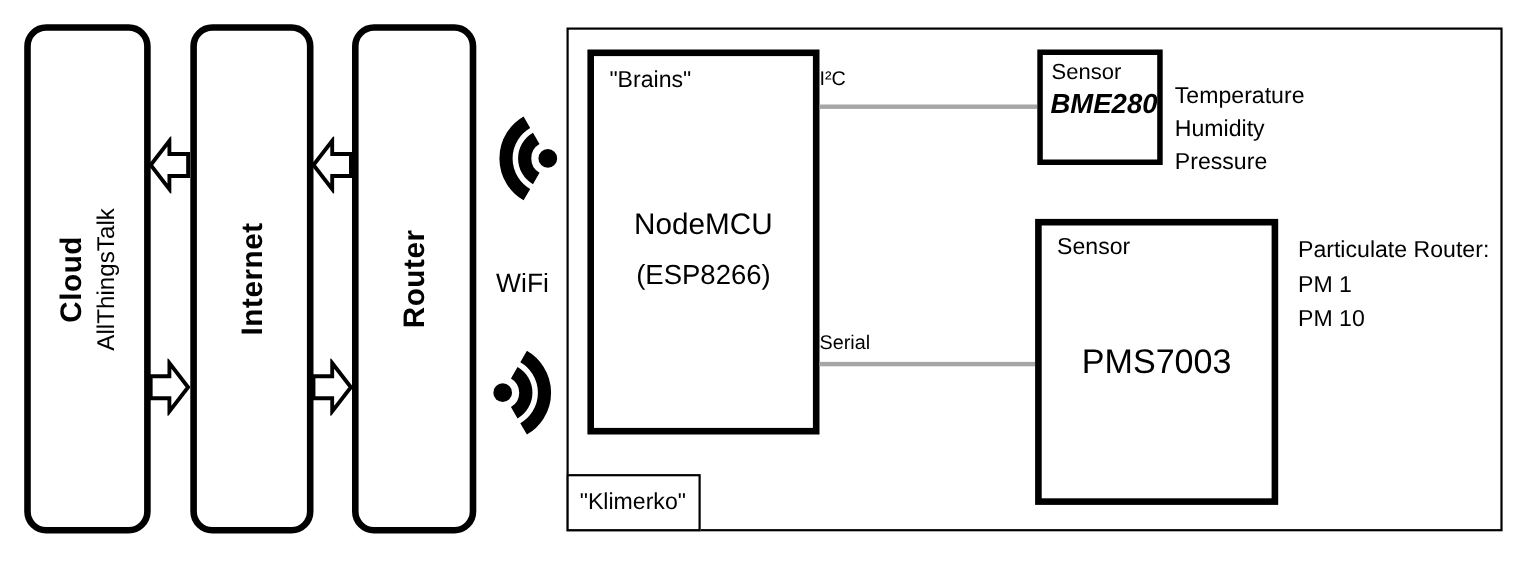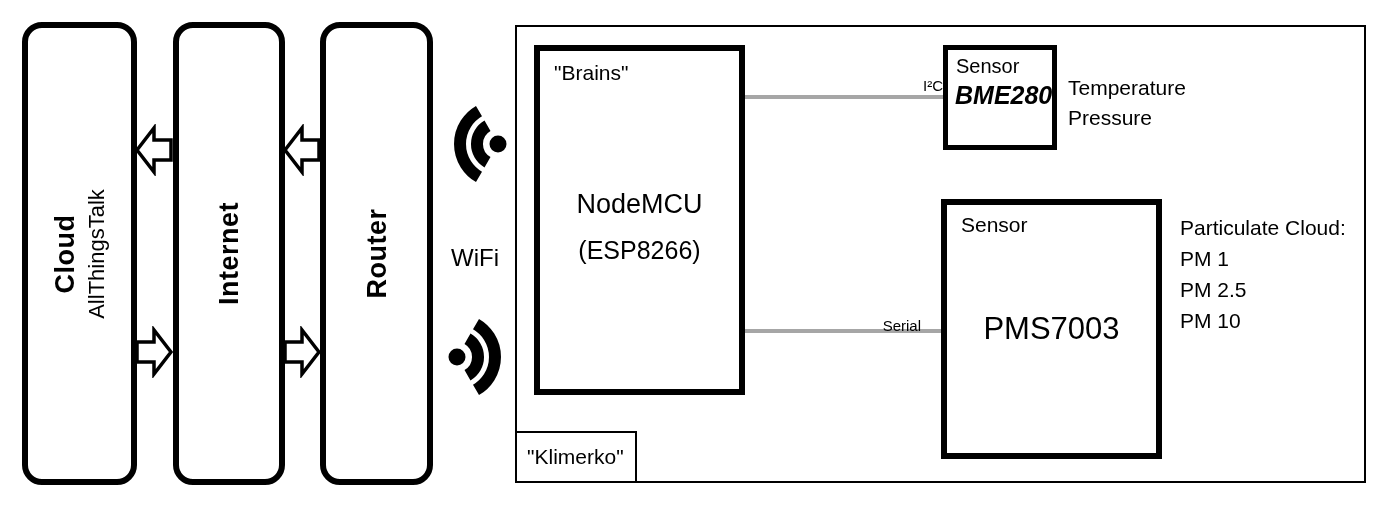--- a/index.html
+++ b/index.html
@@ -17,21 +17,21 @@
   }
   .rot { transform: rotate(-90deg); white-space: nowrap; text-align: center; }
   .col-title { font-weight: bold; font-size: 27px; letter-spacing: .5px; }
   .col-sub { font-size: 22px; margin-top: 3px; }
   .abs { position: absolute; }
   
   .container { position: absolute; left: 515px; top: 25px; width: 851px; height: 458px; border: 2px solid #000; background: #fff; }
   .box-thick { position: absolute; border: 6px solid #000; background: #fff; }
   .small-note { font-size: 21px; }
   .wire { position: absolute; height: 4px; }
-  .wire-label { position: absolute; font-size: 15px; text-align: right; margin-top: 16px; }
+  .wire-label { position: absolute; font-size: 18px; text-align: left; }
   .outputs { position: absolute; font-size: 21px; line-height: 30px; white-space: nowrap; }
   .kind { font-size: 20px; }
   .wifi-label { position: absolute; left: 438px; top: 244px; width: 74px; text-align: center; font-size: 24px; }
   .klimerko-tag {
     position: absolute; left: 515px; top: 431px; width: 122px; height: 52px;
     border: 2px solid #000; background: #fff; display: flex; align-items: center;
     padding-left: 10px; font-size: 21px;
   }
   svg { display: block; }
 </style>
@@ -92,34 +92,34 @@
 
   <div class="wire" style="left:745px; top:95px; width:198px; background:#a6a6a6;"></div>
   <div class="wire-label" style="left:745px; top:61px; width:198px;">I²C</div>
 
   <div class="box-thick" style="left:943px; top:45px; width:114px; height:105px; border-width:5px;">
     <div class="abs kind" style="left:8px; top:5px;">Sensor</div>
     <div class="abs" style="left:7px; top:31px; font-weight:bold; font-size:25px;font-style:italic;">BME280</div>
   </div>
   <div class="outputs" style="left:1068px; top:53px;margin-top:20px;">
     <div>Temperature</div>
+    <div>Humidity</div>
     <div>Pressure</div>
   </div>
 
   <div class="wire" style="left:745px; top:329px; width:196px; background:#a6a6a6;"></div>
   <div class="wire-label" style="left:745px; top:301px; width:176px;">Serial</div>
 
   <div class="box-thick" style="left:941px; top:199px; width:221px; height:260px; display:flex; align-items:center; justify-content:center;">
     <div class="abs small-note" style="left:14px; top:8px;">Sensor</div>
     <div style="font-weight:normal; font-size:31px;">PMS7003</div>
   </div>
   <div class="outputs" style="left:1180px; top:212px; line-height:31px;">
-    <div>Particulate Cloud:</div>
+    <div>Particulate Router:</div>
     <div>PM 1</div>
-    <div>PM 2.5</div>
     <div>PM 10</div>
   </div>
 
   <div class="klimerko-tag">
     <span>"Klimerko"</span>
   </div>
 
 </div>
 
 </body></html>

